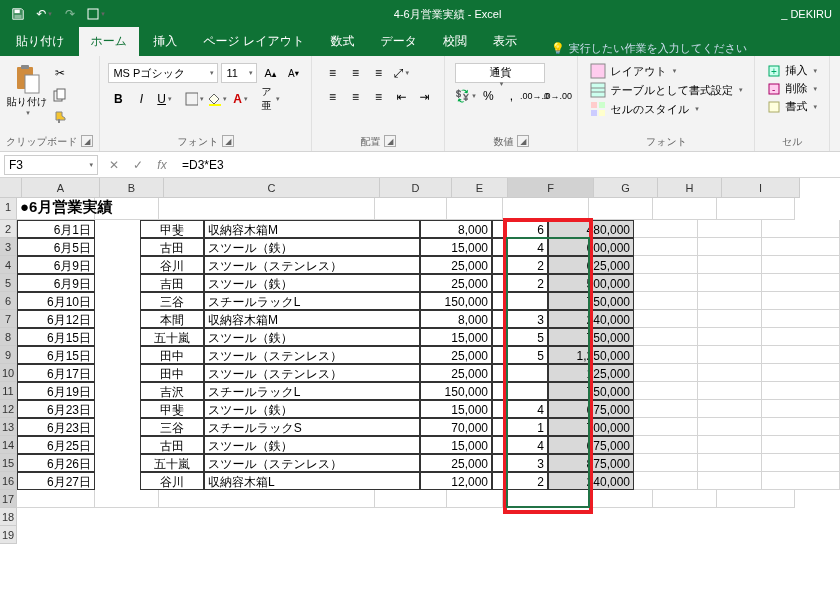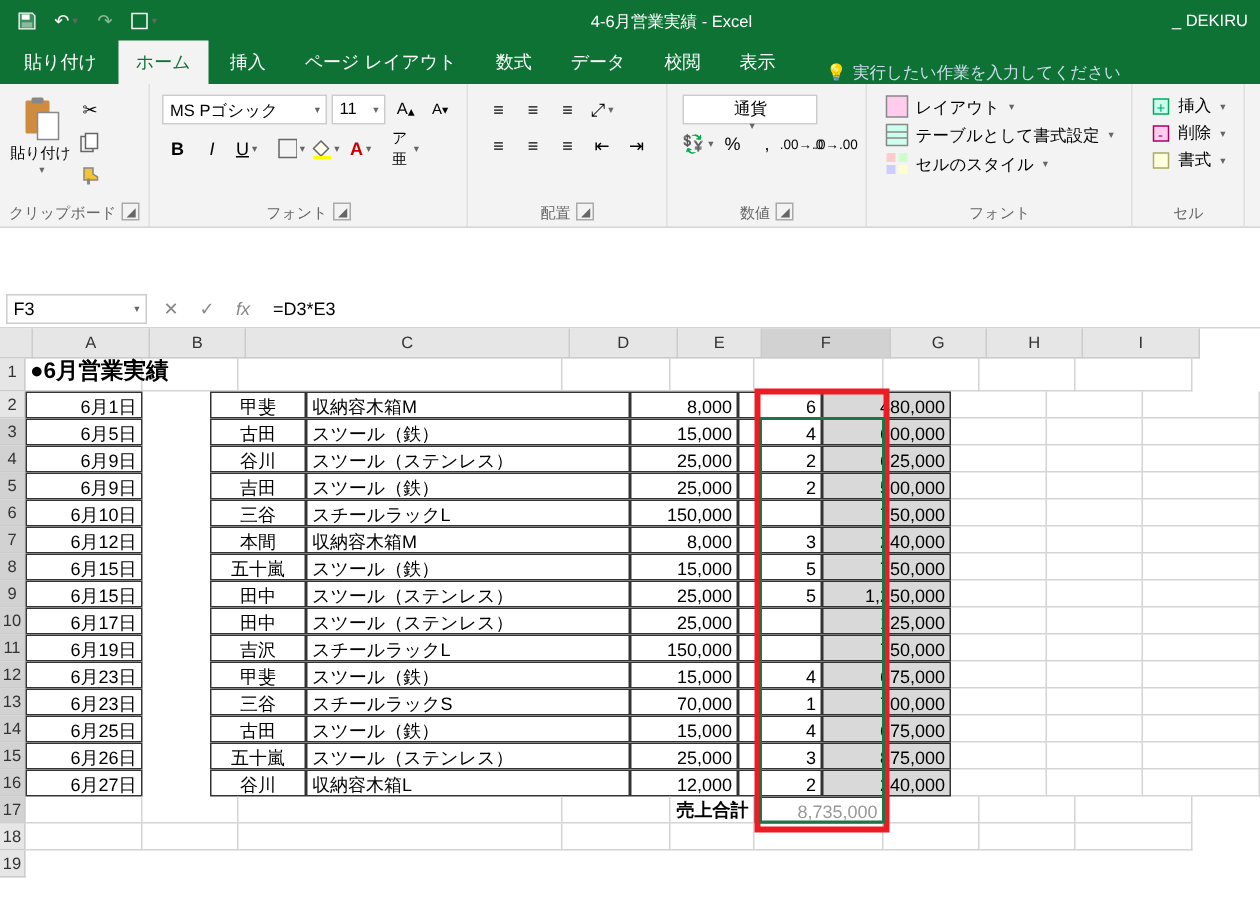--- a/index.html
+++ b/index.html
@@ -38,21 +38,21 @@
 .align-group { flex-direction: column; gap: 4px; padding: 4px; }
 .number-group { flex-direction: column; gap: 3px; padding: 4px; }
 .num-format { background: #fff; border: 1px solid #ccc; width: 90px; height: 20px; font-size: 11px; padding: 1px 4px; display: flex; align-items: center; justify-content: space-between; flex-direction: column; }
 
 .style-group { flex-direction: column; gap: 3px; padding: 4px 6px; align-items: flex-start; }
 .style-item { display: flex; gap: 4px; align-items: center; font-size: 11px; cursor: pointer; }
 
 .cell-group { flex-direction: column; gap: 3px; padding: 4px 6px; }
 
 
-.namebox-row { display: flex; height: 26px; border-bottom: 1px solid #d4d4d4; align-items: center; background: #fff; margin-top: 41px; }
+.namebox-row { display: flex; height: 26px; border-bottom: 1px solid #d4d4d4; align-items: center; background: #fff; }
 .namebox { width: 94px; border: 1px solid #ccc; margin: 2px 4px; height: 20px; padding: 1px 4px; font-size: 12px; display: flex; align-items: center; justify-content: space-between; }
 .fb-btn { width: 24px; text-align: center; color: #888; cursor: pointer; }
 .formula-input { flex: 1; padding: 2px 8px; font-size: 12px; }
 .rowhdrs { width: 22px; }
 .colhdrs { display: flex; height: 20px; }
 .corner { width: 22px; height: 20px; background: #e6e6e6; border-right: 1px solid #ccc; border-bottom: 1px solid #ccc; }
 .colhdr { background: #e6e6e6; border-right: 1px solid #ccc; border-bottom: 1px solid #ccc; text-align: center; font-size: 11px; height: 20px; line-height: 20px; color: #333; }
 .colhdr.sel, .rowhdr.sel { background: #d2d2d2; }
 .rowhdr { background: #e6e6e6; border-right: 1px solid #ccc; border-bottom: 1px solid #ccc; text-align: center; font-size: 11px; line-height: 18px; height: 18px; color: #333; }
 .cells { position: relative; }
@@ -533,31 +533,20 @@
           <div class="cell col-F data-cell r sales-cell">240,000</div>
           <div class="cell col-G"></div>
           <div class="cell col-H"></div>
           <div class="cell col-I"></div>
         </div>
       <div class="sheet-row">
         <div class="cell col-A"></div>
           <div class="cell col-B"></div>
           <div class="cell col-C"></div>
           <div class="cell col-D"></div>
-        <div class="cell col-E" style="text-align:right;font-weight:bold;overflow:visible;direction:rtl">売上合計</div>
-        <div class="cell col-F data-cell r" style="color:#999">8,735,000</div>
-        <div class="cell col-G"></div>
-          <div class="cell col-H"></div>
-          <div class="cell col-I"></div>
-      </div>
-      <div class="sheet-row">
-        <div class="cell col-A"></div>
-          <div class="cell col-B"></div>
-          <div class="cell col-C"></div>
-          <div class="cell col-D"></div>
           <div class="cell col-E"></div>
           <div class="cell col-F"></div>
           <div class="cell col-G"></div>
           <div class="cell col-H"></div>
           <div class="cell col-I"></div>
       </div>
 
       <div class="selection-border" style="left:486px;top:20px;width:90px;height:296px"></div>
       <div class="inner-sel" style="left:489px;top:39px;width:84px;height:271px"></div>
     </div>

